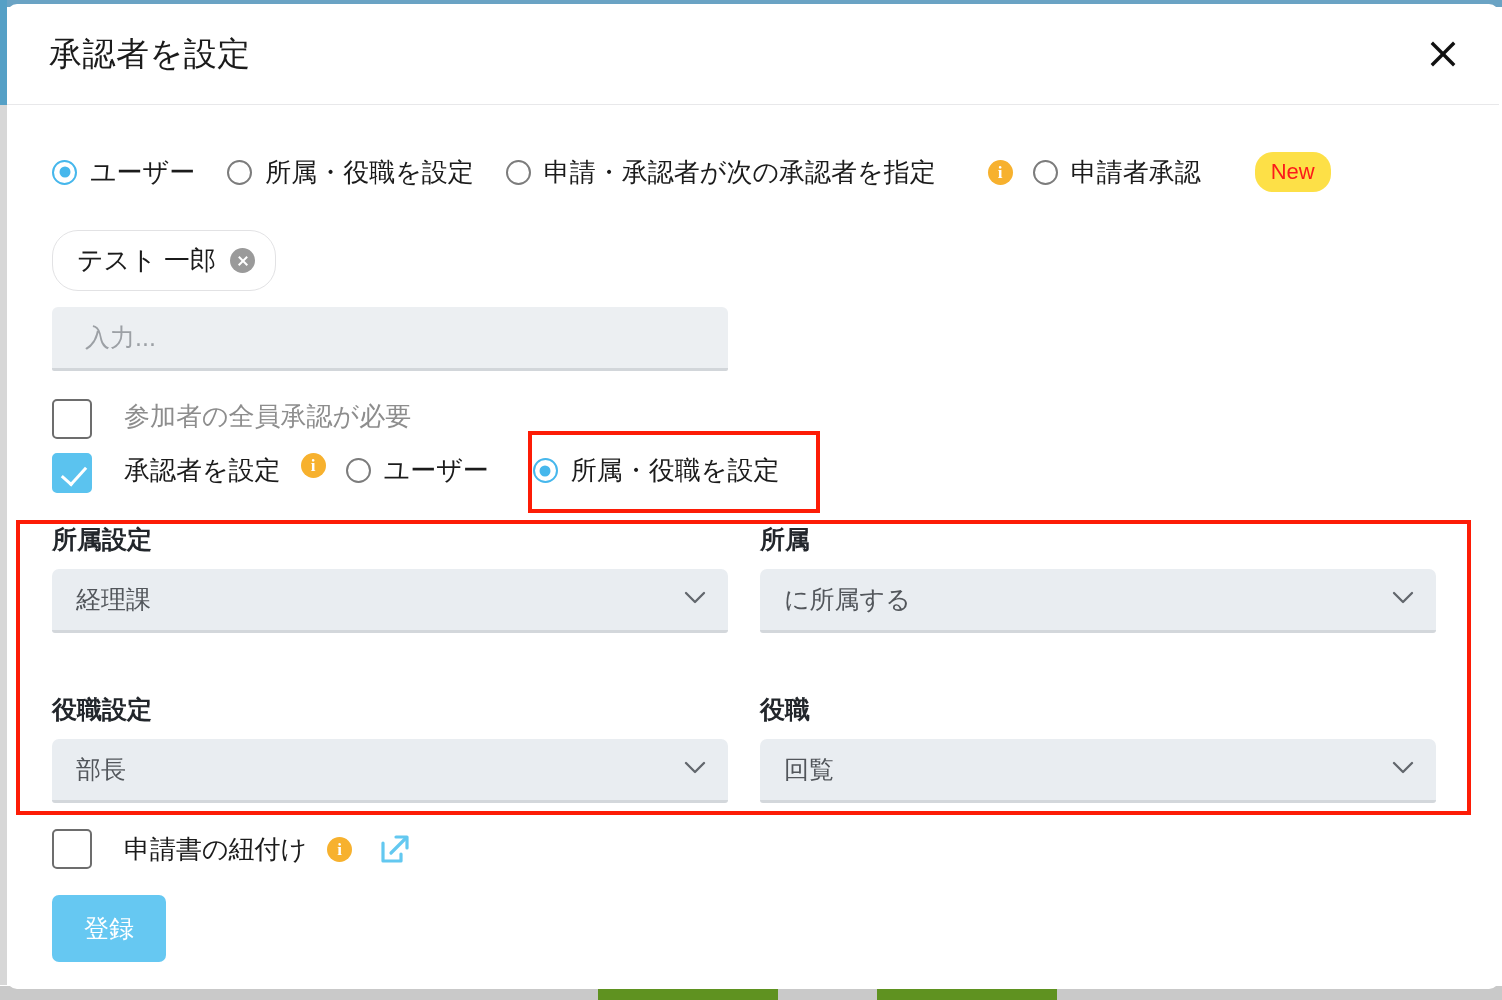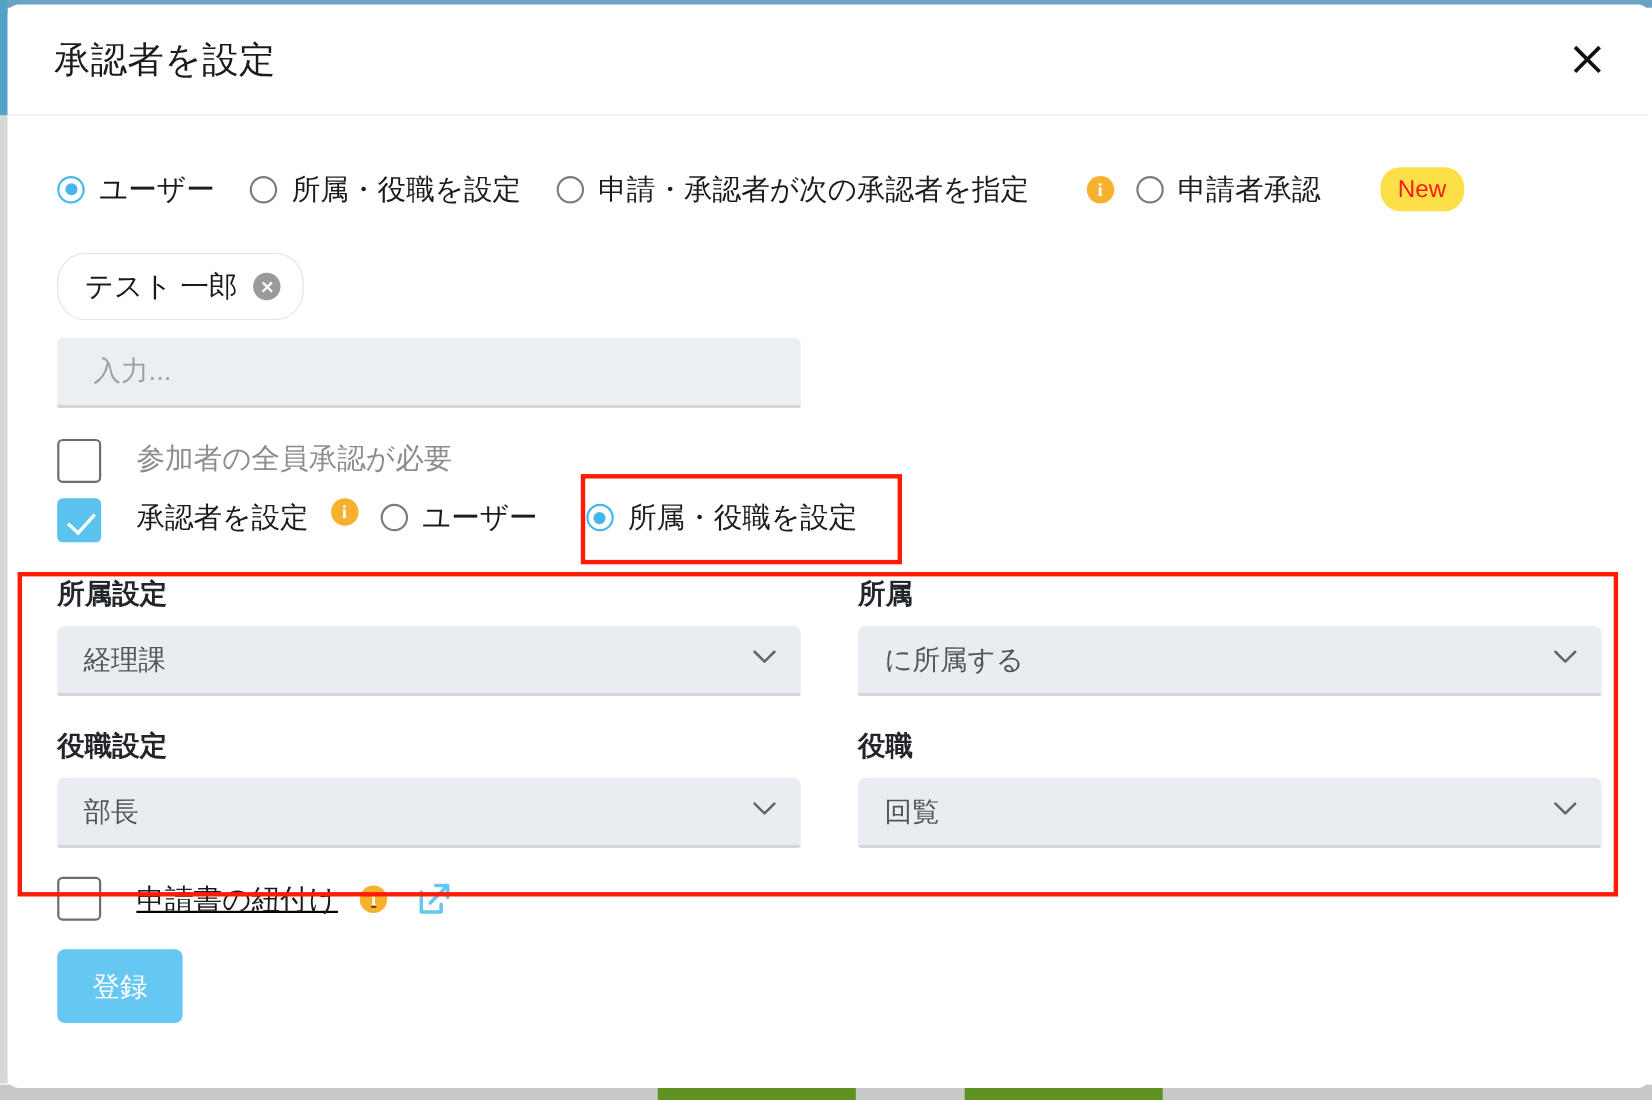--- a/index.html
+++ b/index.html
@@ -249,20 +249,21 @@
   .hl-radio { left: 521px; top: 427px; width: 292px; height: 82px; }
   .hl-fields { left: 9px; top: 516px; width: 1455px; height: 295px; }
 
   
   .fields-grid {
     display: grid;
     grid-template-columns: 676px 676px;
     column-gap: 52px;
     row-gap: 0;
     margin: 30px 0 0 45px;
+    gap: 32px;
   }
   .field-label {
     font-size: 25px;
     font-weight: bold;
     color: #22262b;
     margin-bottom: 13px;
   }
   .field-label.row2 { margin-top: 28px; }
   .select-box {
     position: relative;
@@ -281,21 +282,20 @@
   .select-caret {
     position: absolute;
     right: 22px; top: 50%;
     transform: translateY(-50%);
   }
 
   
   .link-row {
     display: flex; align-items: center;
     margin: 26px 0 0 45px;
-    text-decoration: underline;
   }
   .ext-link {
     margin-left: 26px;
     display: flex; align-items: center;
     cursor: pointer;
   }
   .submit-btn {
     display: block;
     margin: 26px 0 0 45px;
     background: #66c8f2;

